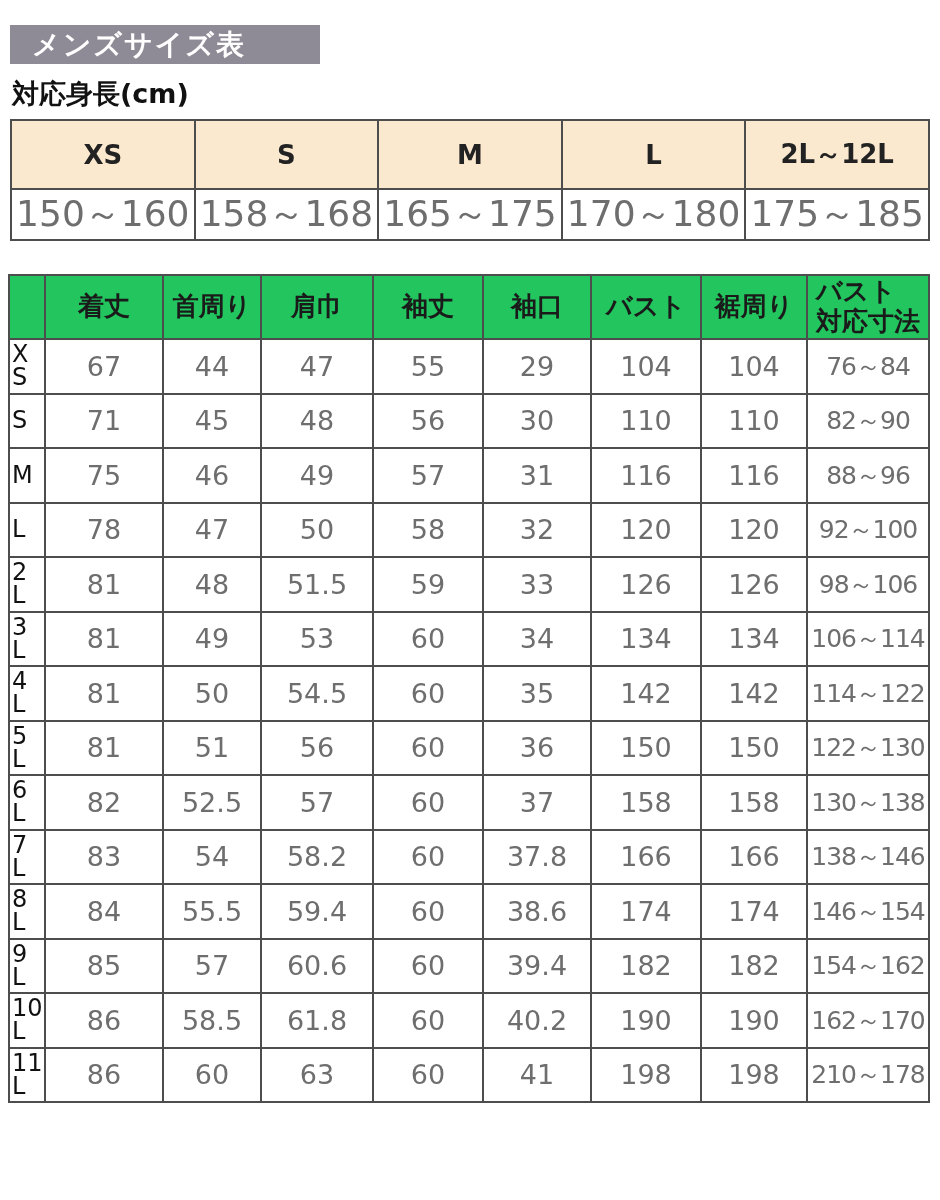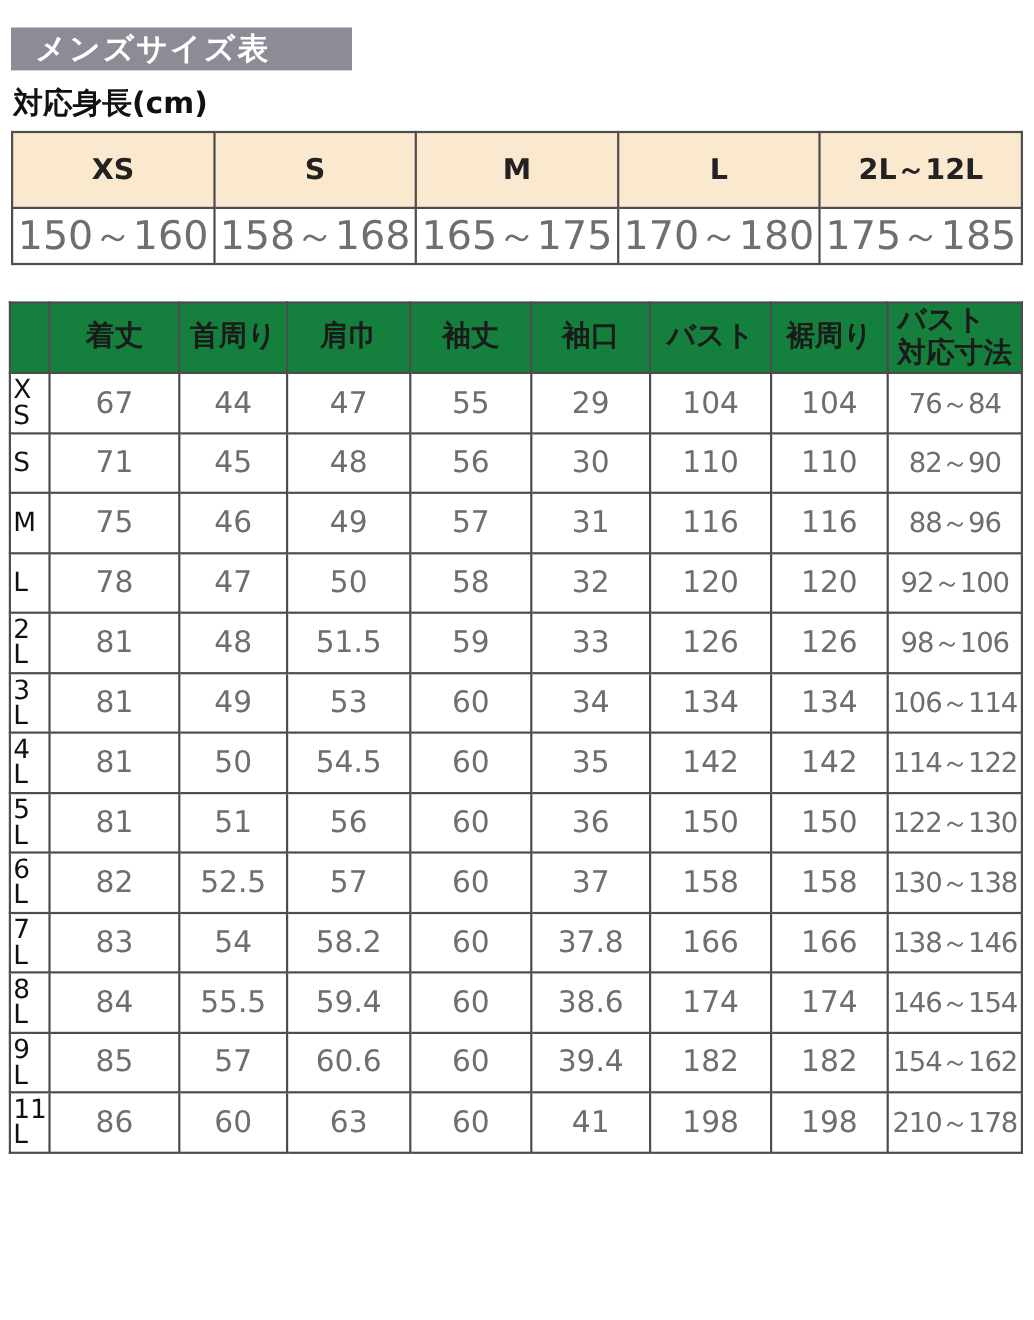--- a/index.html
+++ b/index.html
@@ -60,21 +60,21 @@
   
   .size-table {
     margin: 33px 0 0 8px;
     table-layout: fixed;
   }
   .size-table th, .size-table td {
     border: 2px solid #4d4d4d;
     padding: 0;
   }
   .size-table thead th {
-    background: #15803d;
+    background: #22c55e;
     font-size: 26px;
     font-weight: bold;
     color: #1a1a1a;
     height: 62px;
     text-align: center;
     line-height: 1.15;
     white-space: pre-line;
   }
   .size-table thead th:last-child {
     text-align: left;
@@ -282,20 +282,31 @@
         <td>85</td>
         <td>57</td>
         <td>60.6</td>
         <td>60</td>
         <td>39.4</td>
         <td>182</td>
         <td>182</td>
         <td class="range">154～162</td>
       </tr>
       <tr>
+        <th>10<br>L</th>
+        <td>86</td>
+        <td>58.5</td>
+        <td>61.8</td>
+        <td>60</td>
+        <td>40.2</td>
+        <td>190</td>
+        <td>190</td>
+        <td class="range">162～170</td>
+      </tr>
+      <tr>
         <th>11<br>L</th>
         <td>86</td>
         <td>60</td>
         <td>63</td>
         <td>60</td>
         <td>41</td>
         <td>198</td>
         <td>198</td>
         <td class="range">210～178</td>
       </tr>

